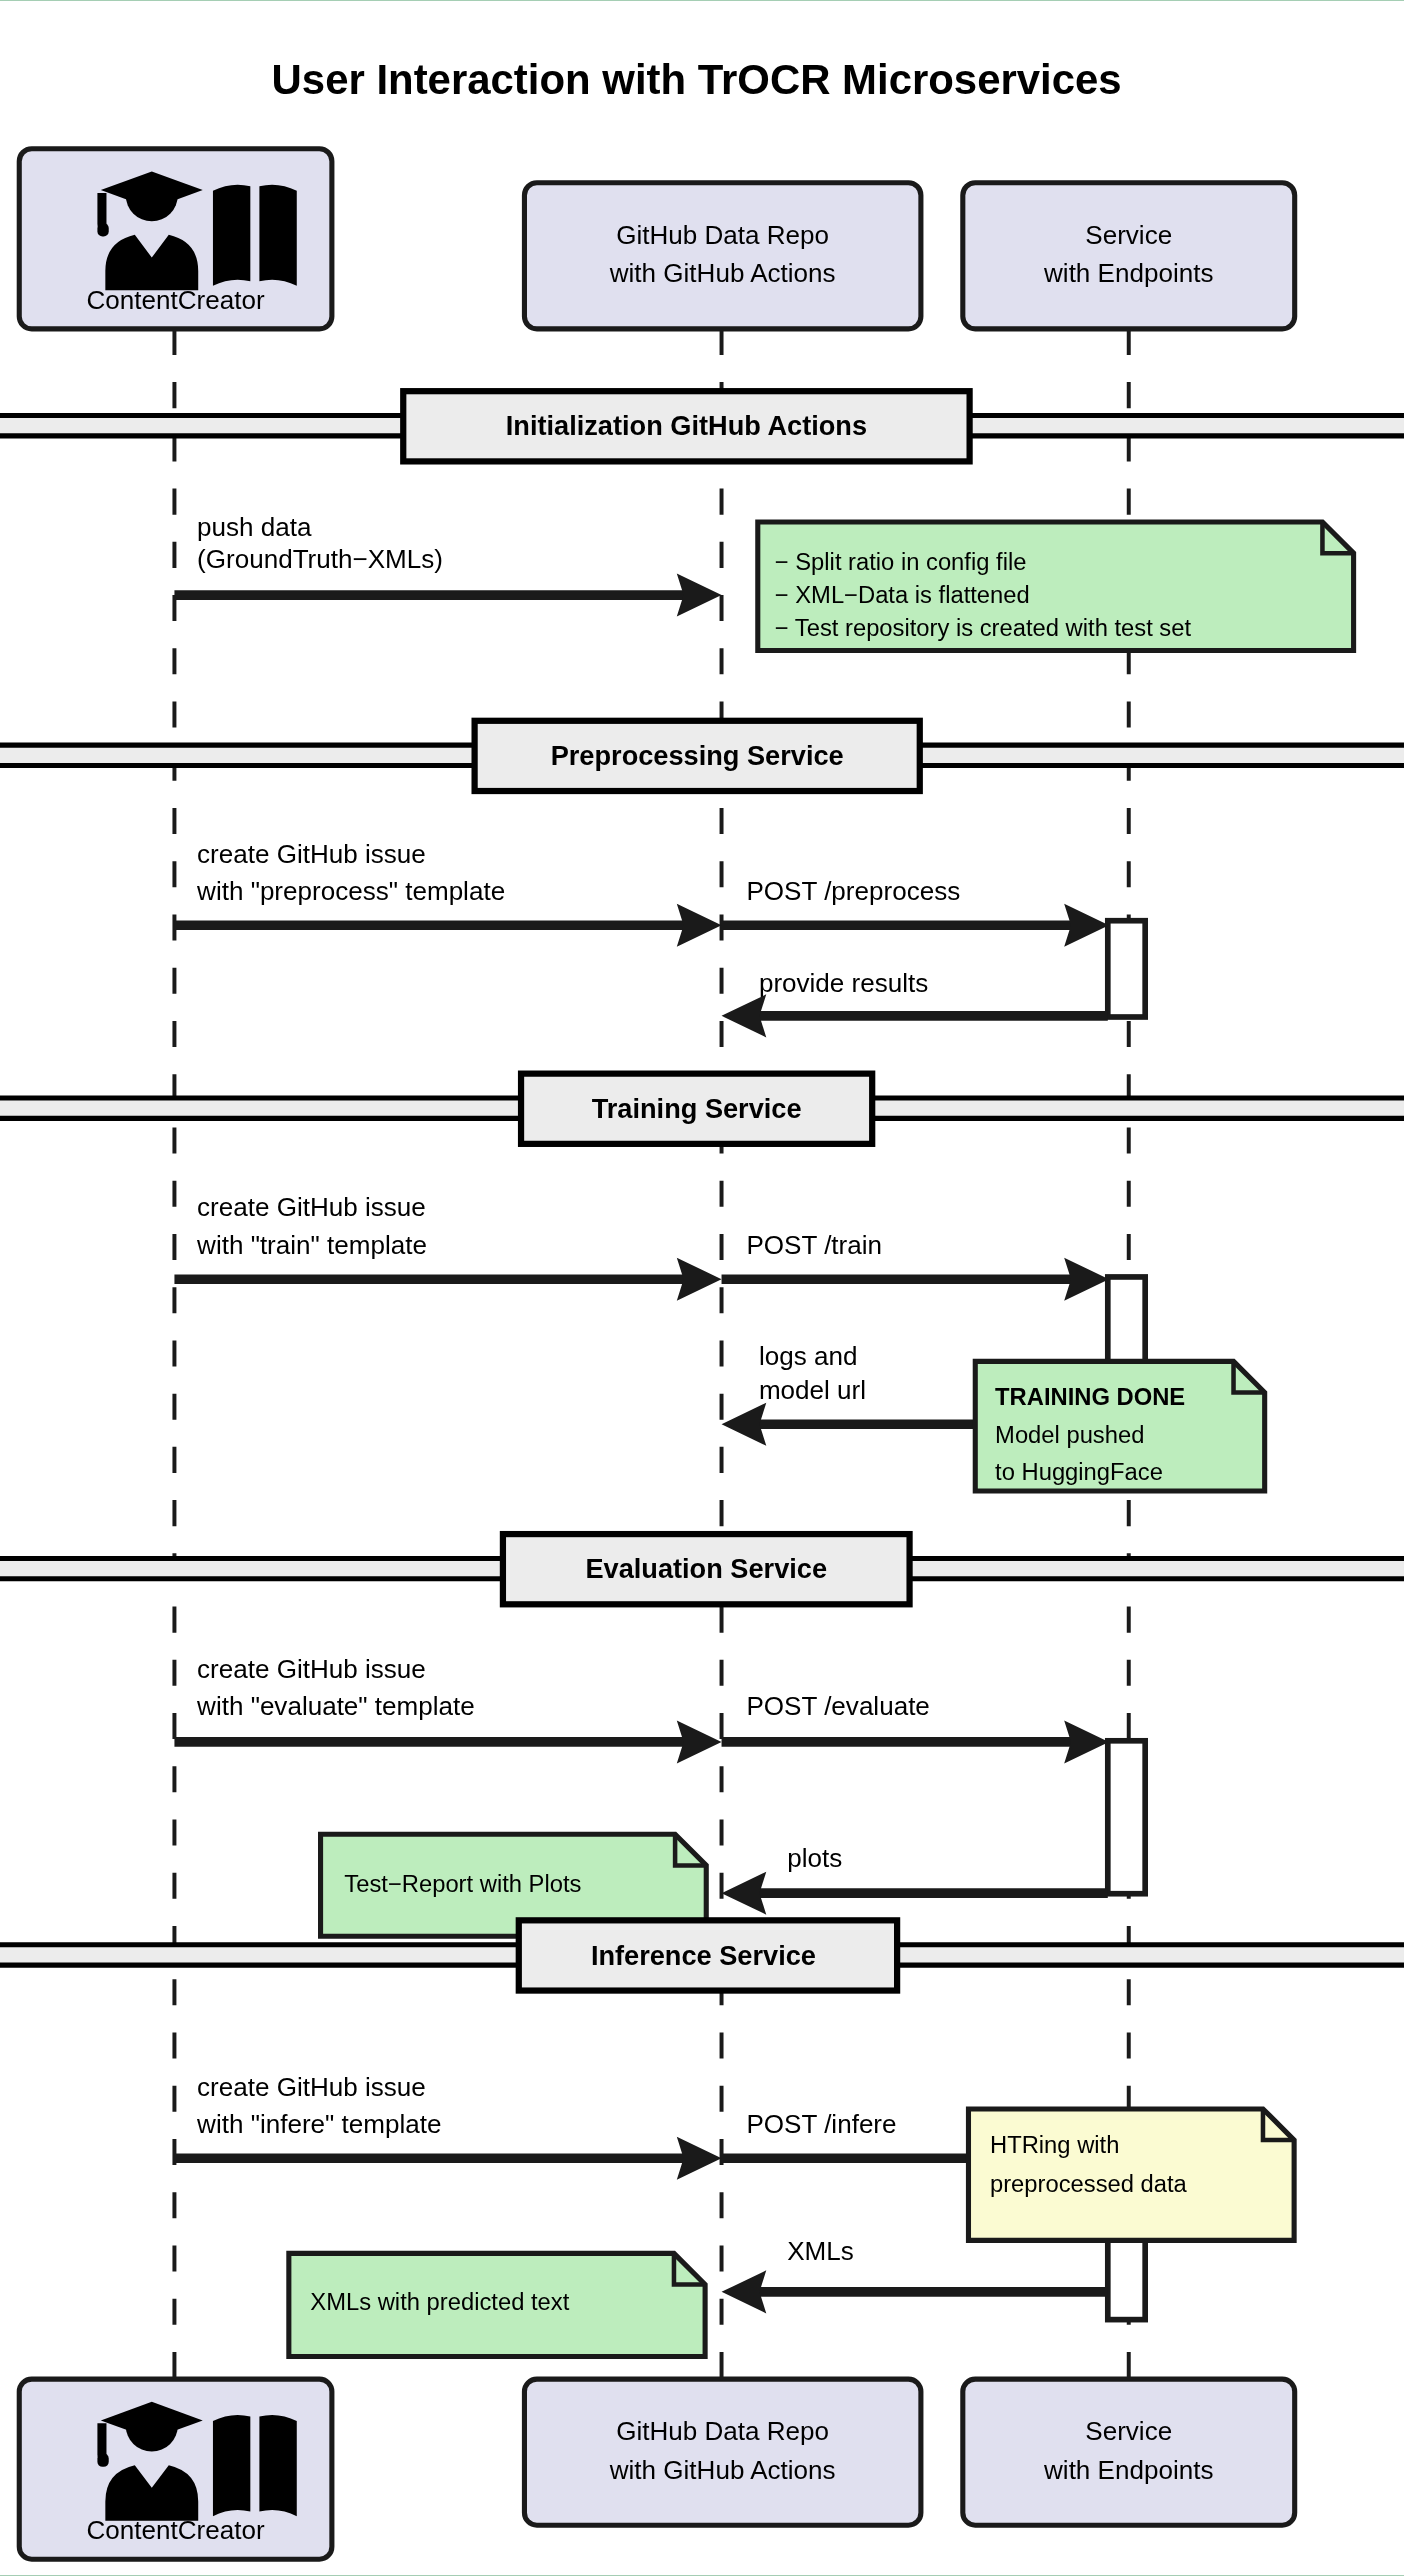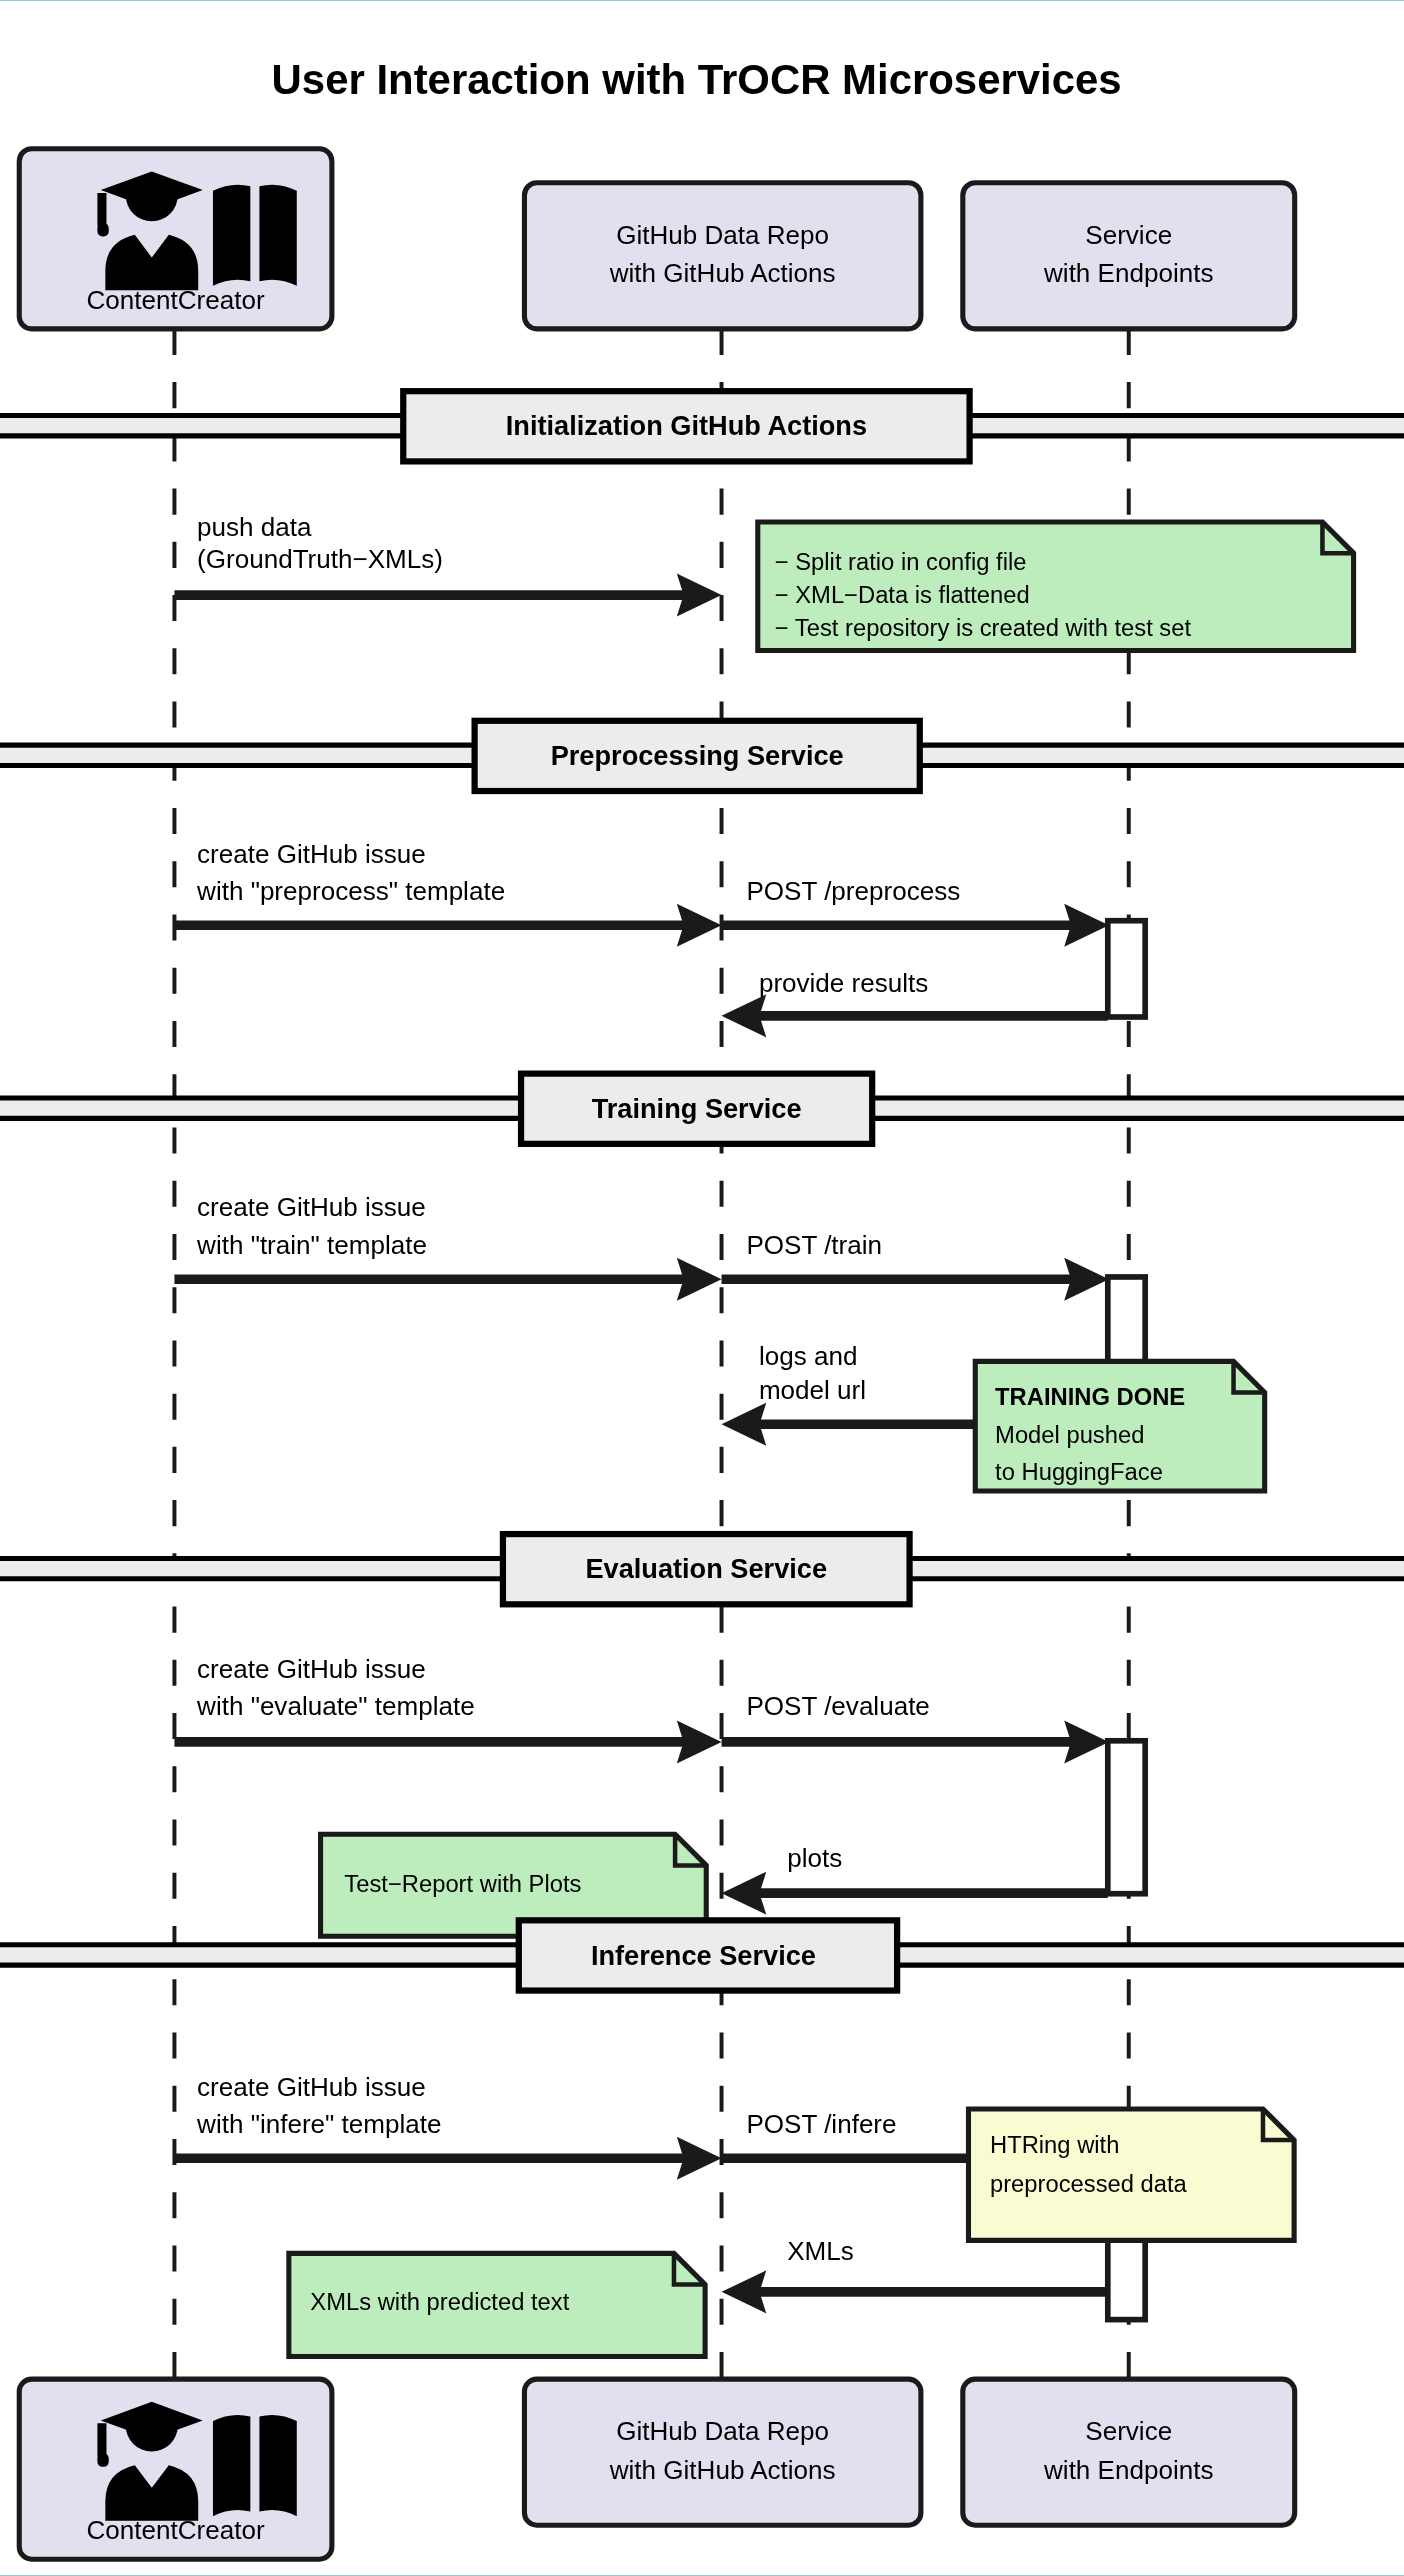--- a/index.html
+++ b/index.html
@@ -1,18 +1,18 @@
 <!DOCTYPE html>
 <html style="font-size:9px"><head>
 <meta charset="utf-8">
 <style>
   html,body{margin:0;padding:0;background:#ffffff;}
   body{width:1404px;height:2576px;overflow:hidden;
        font-family:"Liberation Sans","DejaVu Sans",sans-serif;}
-  #root{position:relative;width:1404px;height:2576px;background:#0369a1;}
+  #root{position:relative;width:1404px;height:2576px;background:#15803d;}
   svg{display:block;}
   .ttl{font-family:"Liberation Sans","DejaVu Sans",sans-serif;font-weight:bold;
        font-size:74px;fill:#000;text-anchor:middle;}
   .part{font-family:"Liberation Sans","DejaVu Sans",sans-serif;font-size:46px;
         fill:#000;text-anchor:middle;}
   .sep{font-family:"Liberation Sans","DejaVu Sans",sans-serif;font-weight:bold;
        font-size:48px;fill:#000;text-anchor:middle;}
   .msg{font-family:"Liberation Sans","DejaVu Sans",sans-serif;font-size:46px;fill:#000;}
   .note{font-family:"Liberation Sans","DejaVu Sans",sans-serif;font-size:42px;fill:#000;}
   .noteb{font-family:"Liberation Sans","DejaVu Sans",sans-serif;font-size:42px;

